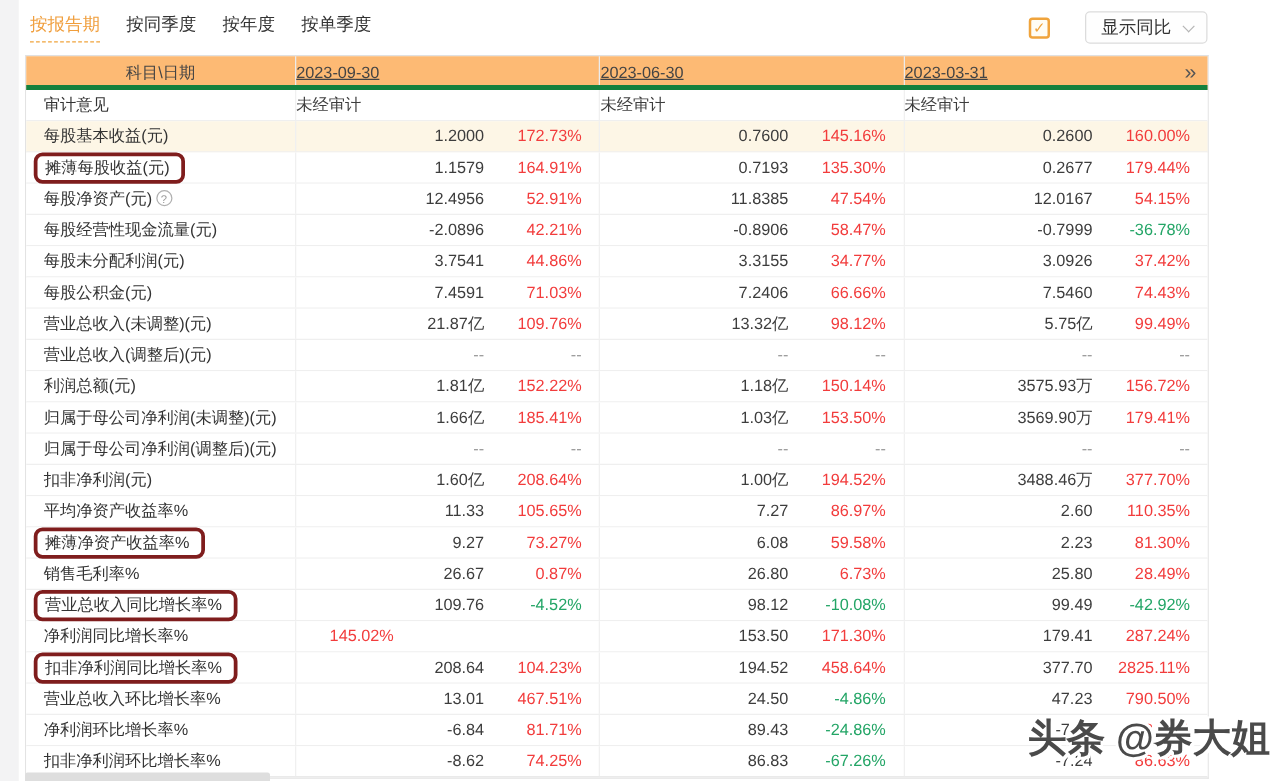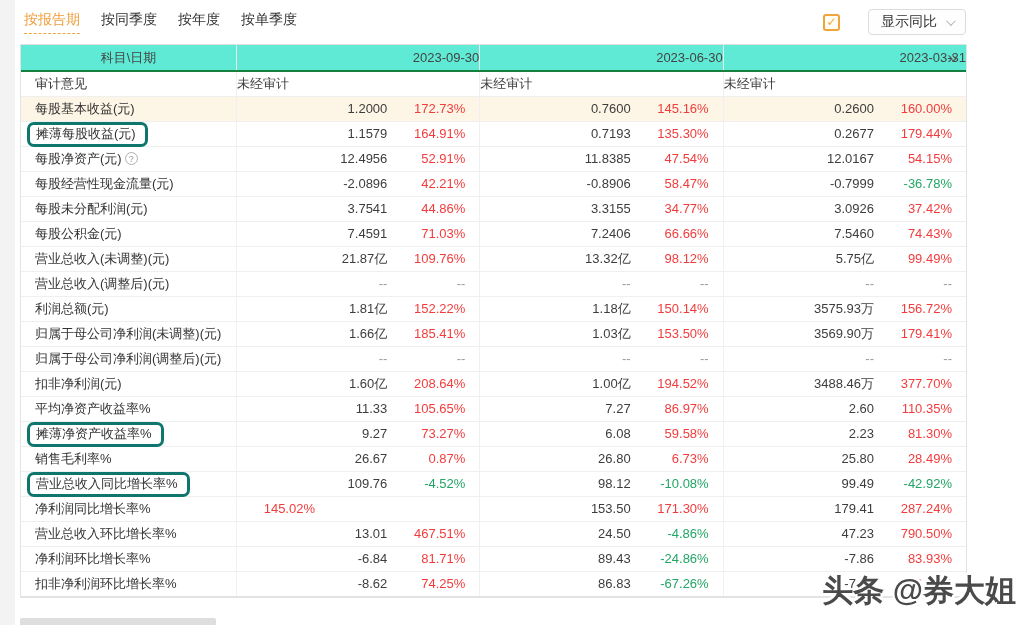--- a/index.html
+++ b/index.html
@@ -18,40 +18,40 @@
   .checkbox { width:17px; height:17px; border:2px solid #f0a43c; border-radius:3px; background:#fffdf4;
               display:inline-flex; align-items:center; justify-content:center; cursor:pointer; }
   .checkbox .check { color:#f0a43c; font-size:12px; font-weight:bold; line-height:1; }
   .dropdown { display:inline-flex; align-items:center; gap:9px; height:26px; padding:0 12px;
               border:1px solid #dcdcdc; border-radius:4px; background:#fefefe; font-size:14px; color:#333; cursor:pointer;margin-left:16px; }
   .chev { width:7px; height:7px; border-right:1.5px solid #b5b5b5; border-bottom:1.5px solid #b5b5b5;
           transform:rotate(45deg) translateY(-2px); }
 
   
   .table { position:absolute; left:20px; top:44px; width:947px; border:1px solid #e3e3e3; border-top:1px solid #e0e0e0; font-size:13px; background:#fff; }
-  .thead { display:flex; height:27px; background:#5eead4; color:#444; border-bottom:2px solid #15803d; }
+  .thead { display:flex; height:27px; background:#fdba74; color:#444; border-bottom:4px solid #15803d; }
   .th { line-height:26px; }
   .label-col { width:215px; flex:0 0 215px; }
   .thead .label-col { text-align:center; }
-  .date-col { flex:1 1 0; text-align:right; position:relative; border-left:1px solid #ebebeb; }
+  .date-col { flex:1 1 0; text-align:left; position:relative; border-left:1px solid #ebebeb;text-decoration:underline; }
   .more { position:absolute; right:10px; top:0; font-size:17px; color:#555; letter-spacing:-1px; cursor:pointer; }
 
   .tr { display:flex; height:25px; border-bottom:1px solid #efefef; background:#fff; }
   .tr:last-child { border-bottom:1px solid #e3e3e3; }
   .tr.hl { background:#fdf6e6; }
   .tr .label-col { padding-left:14px; color:#333; line-height:24px; white-space:nowrap; overflow:visible; }
   .cell { flex:1 1 0; display:flex; border-left:1px solid #f0f0f0; line-height:24px; }
   .cell .val { flex:1; text-align:right; color:#3d3d3d; }
   .cell .pct { width:92px; text-align:right; padding-right:14px; }
   .pct.up { color:#f23c3c; }
   .pct.down { color:#23a566; }
   .val.dash, .pct.dash { color:#9a9a9a; }
   .cell.audit { display:block; padding-right:38px; color:#3d3d3d; }
 
-  .boxed-label { display:inline-block; border:3px solid #0f766e; border-radius:7px; padding:0 9px 1px 6px;
+  .boxed-label { display:inline-block; border:3px solid #7f1d1d; border-radius:7px; padding:0 9px 1px 6px;
                  margin-left:-8px; line-height:18px; margin-top:0px; }
   .help-icon { display:inline-block; width:13px; height:13px; border:1px solid #b0b0b0; border-radius:50%;
                font-size:9px; line-height:12px; text-align:center; color:#999; margin-left:3px; vertical-align:1px; }
 
   .bottom-stub { position:absolute; left:20px; top:618px; width:196px; height:8px; background:#dedede; border-radius:2px 2px 0 0; }
 
   .watermark { position:absolute; right:10px; top:570px; font-size:31px; font-weight:bold; color:#4a4a4a; white-space:nowrap;
                text-shadow:-2px 0 0 #fff, 2px 0 0 #fff, 0 -2px 0 #fff, 0 2px 0 #fff,
                            -2px -2px 0 #fff, 2px 2px 0 #fff, -2px 2px 0 #fff, 2px -2px 0 #fff; }
 </style>
@@ -340,20 +340,35 @@
           <div class="cell">
             <span class="val">153.50</span>
             <span class="pct up">171.30%</span>
           </div>
           <div class="cell">
             <span class="val">179.41</span>
             <span class="pct up">287.24%</span>
           </div>
         </div>
         <div class="tr">
+          <div class="label-col"><span class="boxed-label">扣非净利润同比增长率%</span></div>
+          <div class="cell">
+            <span class="val">208.64</span>
+            <span class="pct up">104.23%</span>
+          </div>
+          <div class="cell">
+            <span class="val">194.52</span>
+            <span class="pct up">458.64%</span>
+          </div>
+          <div class="cell">
+            <span class="val">377.70</span>
+            <span class="pct up">2825.11%</span>
+          </div>
+        </div>
+        <div class="tr">
           <div class="label-col"><span>营业总收入环比增长率%</span></div>
           <div class="cell">
             <span class="val">13.01</span>
             <span class="pct up">467.51%</span>
           </div>
           <div class="cell">
             <span class="val">24.50</span>
             <span class="pct down">-4.86%</span>
           </div>
           <div class="cell">

